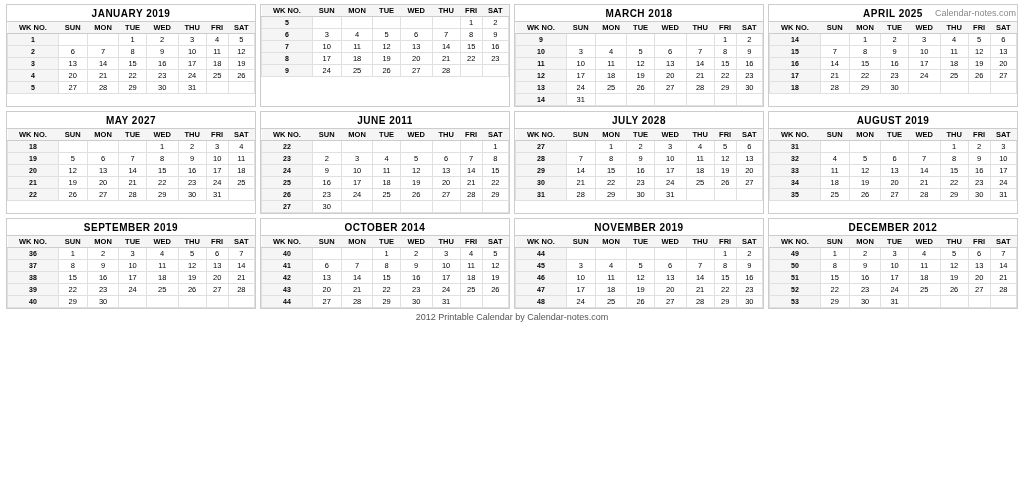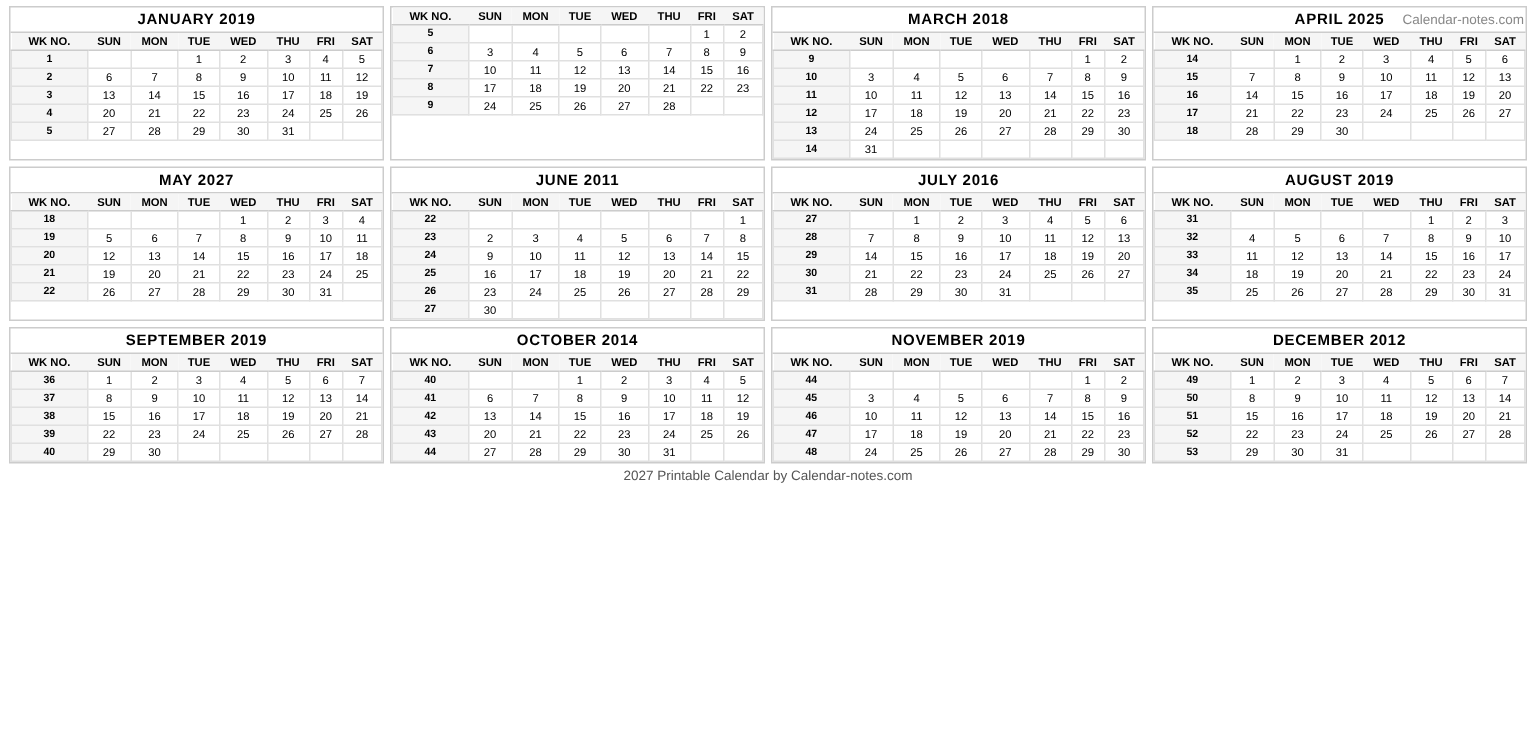--- a/index.html
+++ b/index.html
@@ -502,21 +502,21 @@
               <td></td>
               <td></td>
               <td></td>
               <td></td>
               <td></td>
             </tr>
           </tbody>
         </table>
       </div>
       <div class="month-block">
-        <div class="month-title">JULY 2016</div>
+        <div class="month-title">JULY 2028</div>
         <table class="cal">
           <thead>
             <tr>
               <th>WK NO.</th>
               <th>SUN</th>
               <th>MON</th>
               <th>TUE</th>
               <th>WED</th>
               <th>THU</th>
               <th>FRI</th>
@@ -916,14 +916,14 @@
               <td>31</td>
               <td></td>
               <td></td>
               <td></td>
               <td></td>
             </tr>
           </tbody>
         </table>
       </div>
     </div>
-  <div class="footer">2027 Printable Calendar by Calendar-notes.com</div>
+  <div class="footer">2012 Printable Calendar by Calendar-notes.com</div>
 </div>
 
 </body></html>

